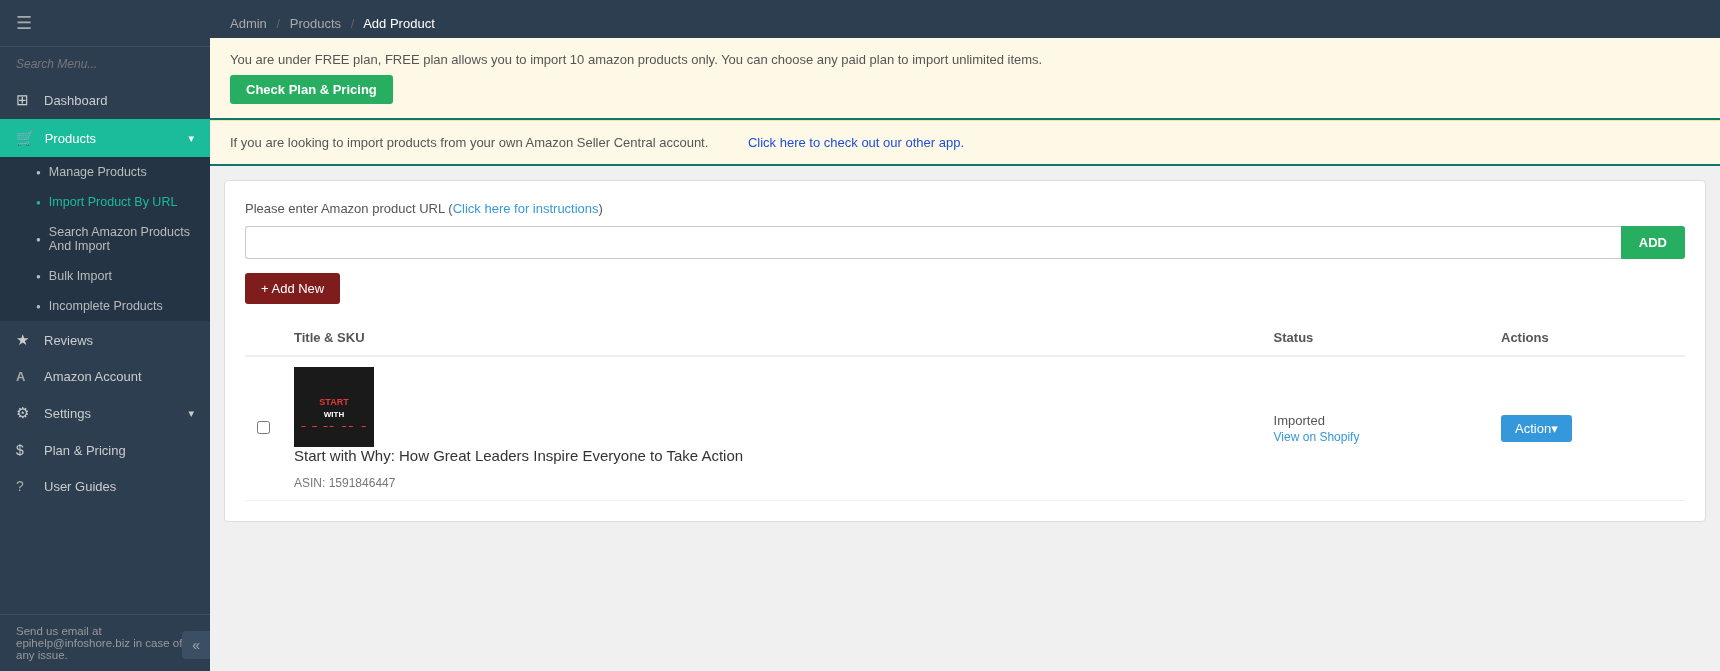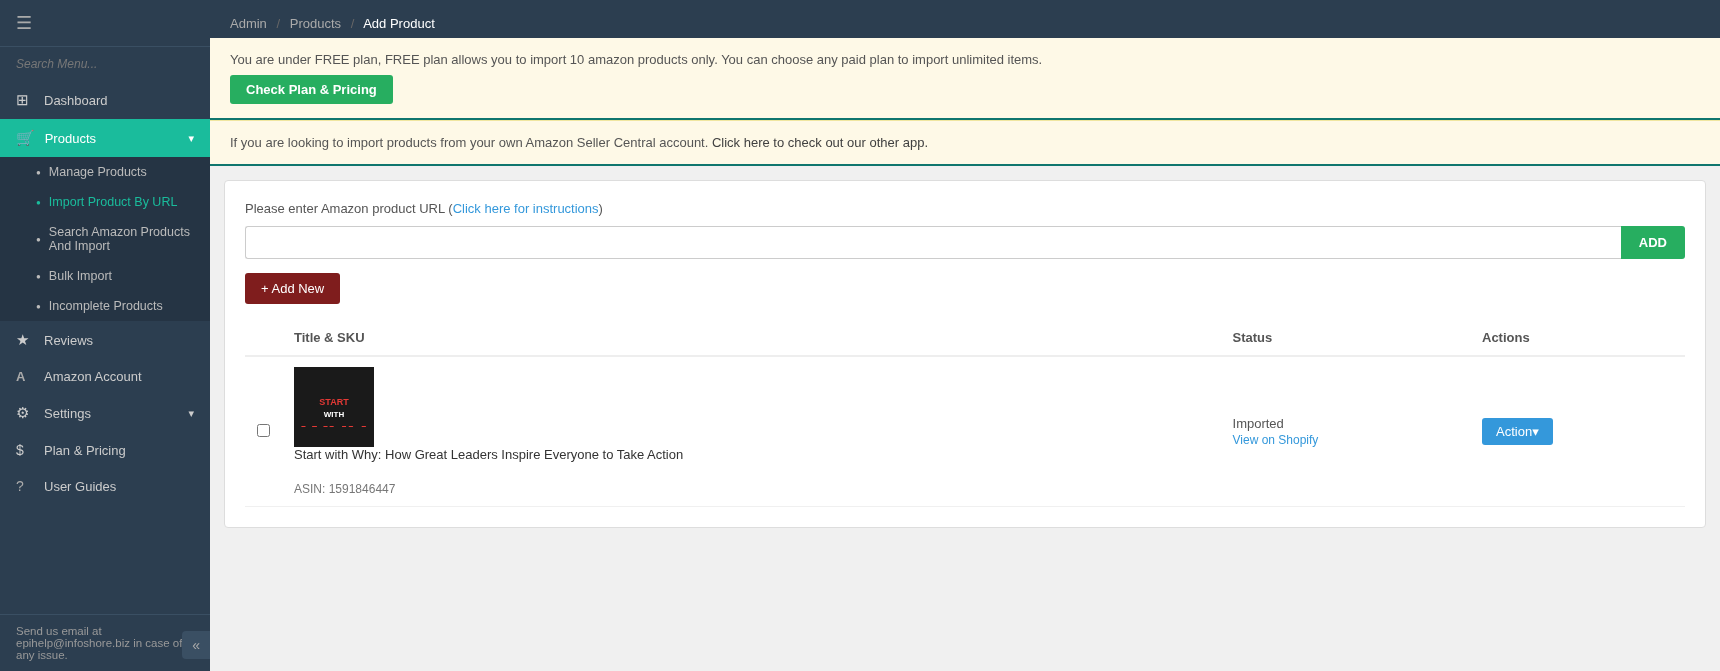--- a/index.html
+++ b/index.html
@@ -214,21 +214,21 @@
       flex-direction: column;
       align-items: center;
       justify-content: center;
       color: #e53935;
       font-weight: 900;
       font-size: 11px;
       line-height: 1.1;
       text-align: center;
       padding: 20px;
     }
-    .product-title { font-size: 13px; color: #333; margin-bottom: 20px; }
+    .product-title { font-size: 15px; color: #333; margin-bottom: 12px; }
     .product-asin { font-size: 12px; color: #777; }
     .status-imported { color: #555; font-size: 13px; }
     .view-shopify { color: #3498db; text-decoration: none; font-size: 12px; display: block; margin-top: 2px; }
     .btn-action {
       background: #3498db;
       color: #fff;
       border: none;
       padding: 6px 14px;
       border-radius: 3px;
       cursor: pointer;
@@ -337,21 +337,21 @@
   <div id="content">
 
     <div class="alert-banner alert-yellow">
       <span>You are under FREE plan, FREE plan allows you to import 10 amazon products only. You can choose any paid plan to import unlimited items.</span>
       <br>
       <button class="btn-green">Check Plan &amp; Pricing</button>
     </div>
 
     <div class="alert-banner alert-yellow" style="border-top: 1px solid #f0e6a0;">
       <span>If you are looking to import products from your own Amazon Seller Central account. </span>
-      <a href="#" style="color:#404040;">Click here to check out our other app.</a>
+      <a href="#" style="color:#1d4ed8;margin-left:36px;">Click here to check out our other app.</a>
     </div>
 
     <div class="content-box">
 
       
       <div class="url-input-section">
         <div class="url-label">
           <span>Please enter Amazon product URL (</span><a href="#">Click here for instructions</a><span>)</span>
         </div>
         <div class="url-input-row">

